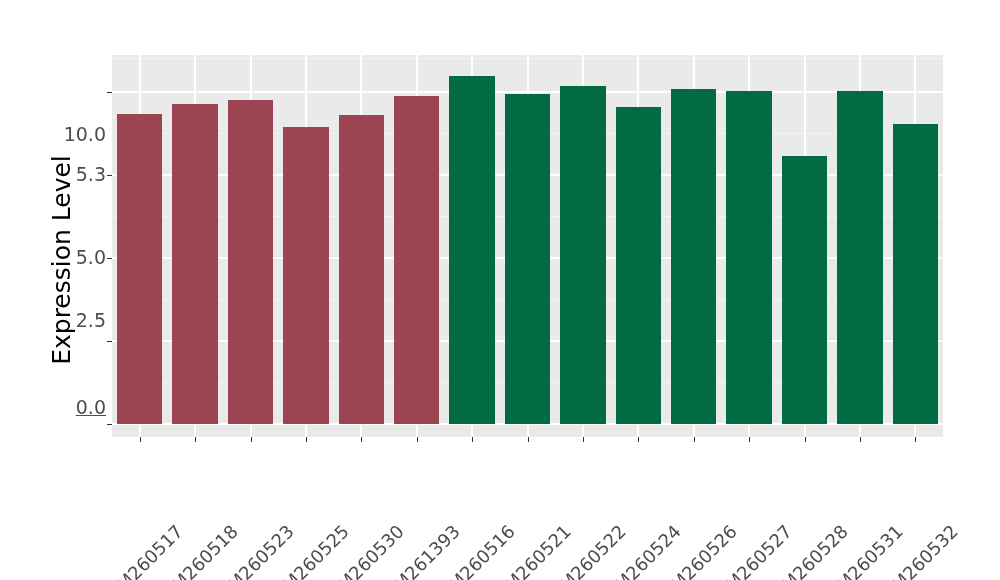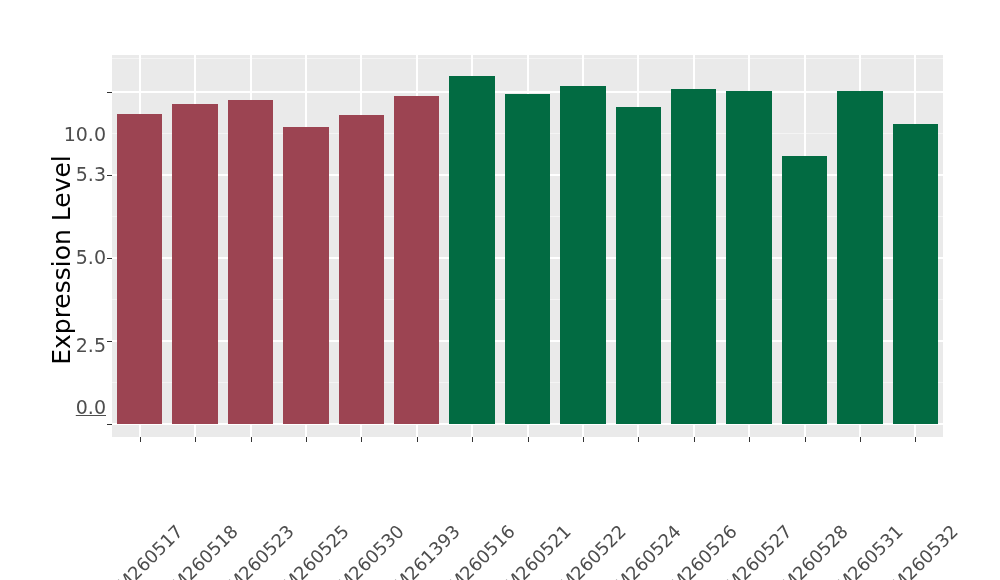--- a/index.html
+++ b/index.html
@@ -150,21 +150,21 @@
 </style>
 </head>
 <body>
 
 <div id="chart-root">
 
   <div id="y-axis-title">Expression Level</div>
 
   <div id="y-tick-labels">
       <div class="y-tick-label" style="top: 396px; text-decoration: underline;">0.0</div>
-      <div class="y-tick-label" style="top: 334px;">2.5</div>
+      <div class="y-tick-label" style="top: 309px;">2.5</div>
       <div class="y-tick-label" style="top: 245.784px;">5.0</div>
       <div class="y-tick-label" style="top: 162.676px;">5.3</div>
       <div class="y-tick-label" style="top: 98px; margin-top: 25px;">10.0</div>
     </div>
   <div id="y-tick-marks-layer">
       <div class="y-tick-mark" style="top: 424px;"></div>
       <div class="y-tick-mark" style="top: 340.892px;"></div>
       <div class="y-tick-mark" style="top: 257.784px;"></div>
       <div class="y-tick-mark" style="top: 174.676px;"></div>
       <div class="y-tick-mark" style="top: 91.5676px;"></div>

